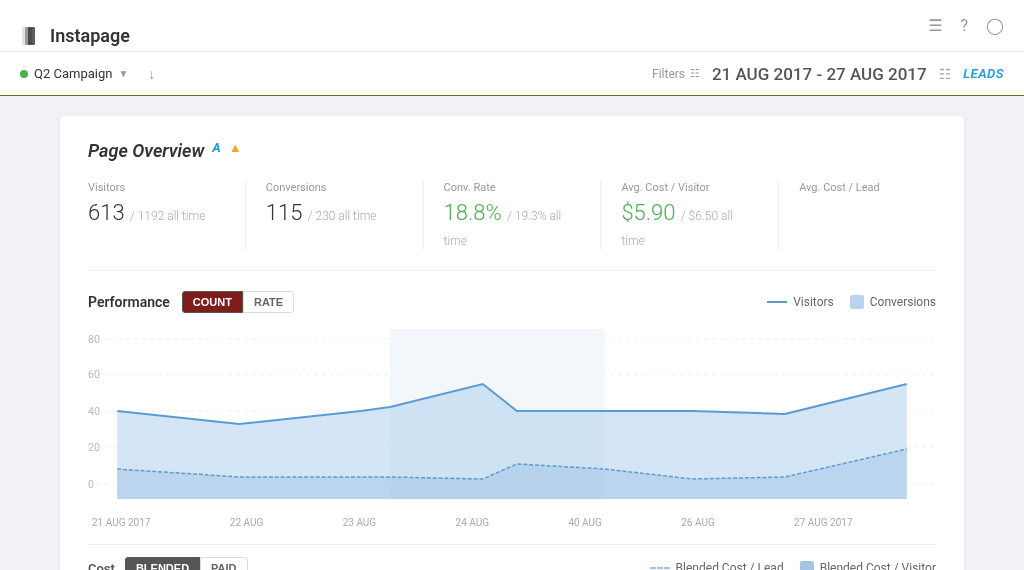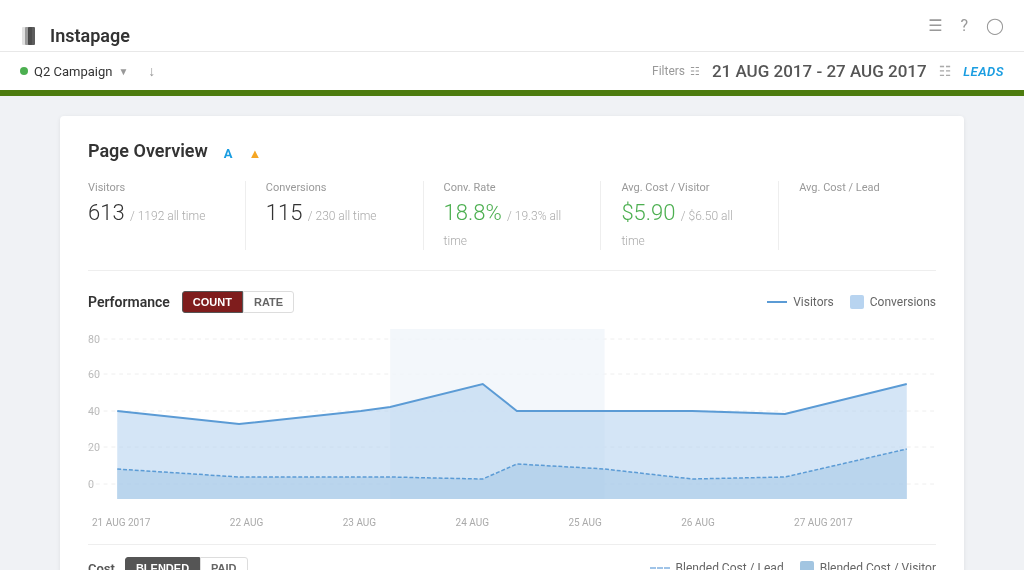--- a/index.html
+++ b/index.html
@@ -42,21 +42,21 @@
     }
     .nav-icon {
       color: #999;
       font-size: 16px;
       cursor: pointer;
     }
 
     
     .sub-nav {
       background: #fff;
-      border-bottom: 6px solid #4d7c0f;
+      border-bottom: 1px solid #4d7c0f;
       height: 44px;
       display: flex;
       align-items: center;
       justify-content: space-between;
       padding: 0 20px;
     }
     .campaign-selector {
       display: flex;
       align-items: center;
       gap: 6px;
@@ -126,23 +126,24 @@
       box-shadow: 0 1px 4px rgba(0,0,0,0.08);
       padding: 24px 28px;
     }
 
     
     .page-overview-title {
       font-size: 18px;
       font-weight: 600;
       color: #333;
       display: flex;
-      align-items: flex-end;
-      gap: 16px;
+      align-items: flex-start;
+      gap: 8px;
       margin-bottom: 20px;
+      font-style: italic;
     }
     .title-icon-a {
       font-size: 13px;
       font-weight: 700;
       color: #1a9de1;
     }
     .title-icon-b {
       font-size: 13px;
       font-weight: 700;
       color: #f5a623;
@@ -459,21 +460,21 @@
 
         <polyline points="30,140 155,148 280,148 310,148 405,150 440,135 530,140 620,150 715,148 840,120" fill="none" stroke="#5b9bd5" stroke-width="1.5" stroke-dasharray="4,2"></polyline>
       </svg>
     </div>
 
     <div class="x-axis-labels">
       <span class="x-label">21 AUG 2017</span>
       <span class="x-label">22 AUG</span>
       <span class="x-label">23 AUG</span>
       <span class="x-label">24 AUG</span>
-      <span class="x-label">25 AUG</span>
+      <span class="x-label">40 AUG</span>
       <span class="x-label">26 AUG</span>
       <span class="x-label">27 AUG 2017</span>
       <span class="x-label"></span>
     </div>
 
     <div class="cost-section">
       <div style="display:flex;align-items:center;">
         <span class="cost-label">Cost</span>
         <div class="cost-tabs">
           <button class="cost-tab active">BLENDED</button>

